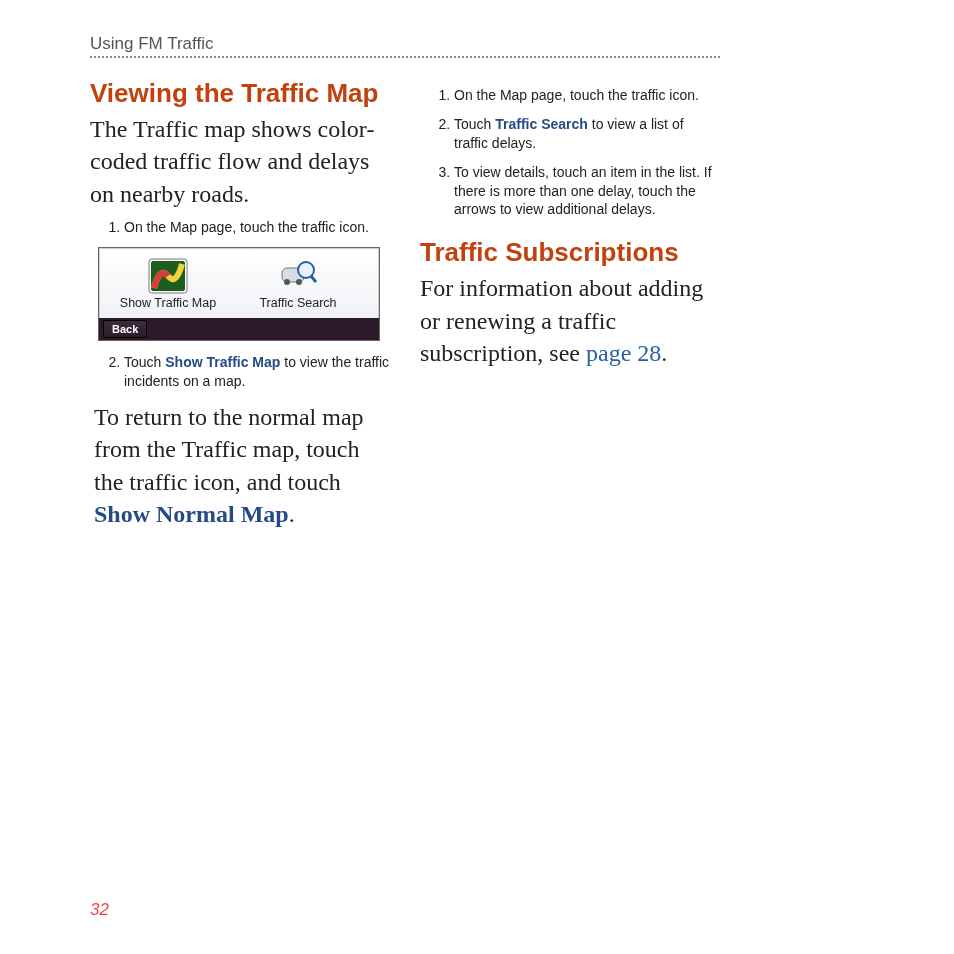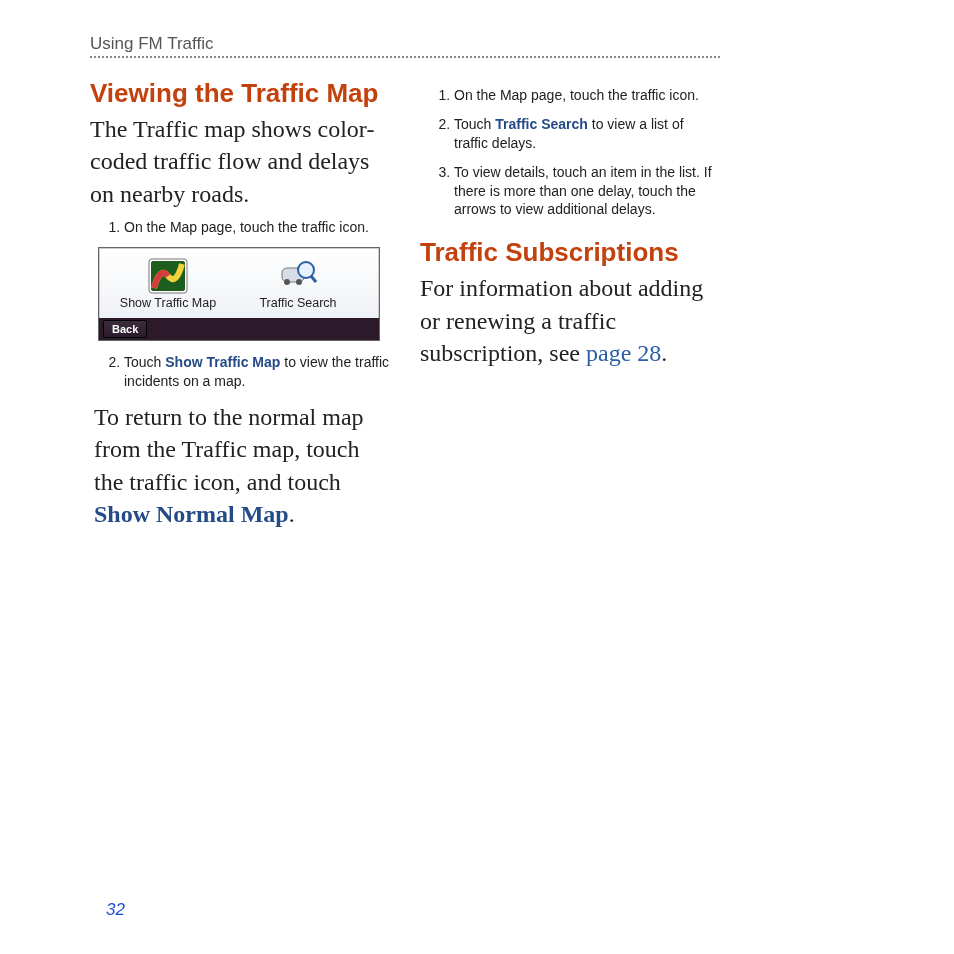--- a/index.html
+++ b/index.html
@@ -109,23 +109,22 @@
     margin: 0 auto 2px auto;
   }
   .footer {
     position: absolute;
     left: 90px;
     right: 70px;
     bottom: 34px;
     display: flex;
     justify-content: space-between;
     font-style: italic;
-    color: #1d4ed8;
+    color: #ef4444;
     font-size: 17px;
-    margin-left: 16px;
   }
 </style>
 </head>
 <body>
 
 <div class="page">
   <div class="running-head">Using FM Traffic</div>
   <hr class="dotted-rule">
 
   <div class="columns">

